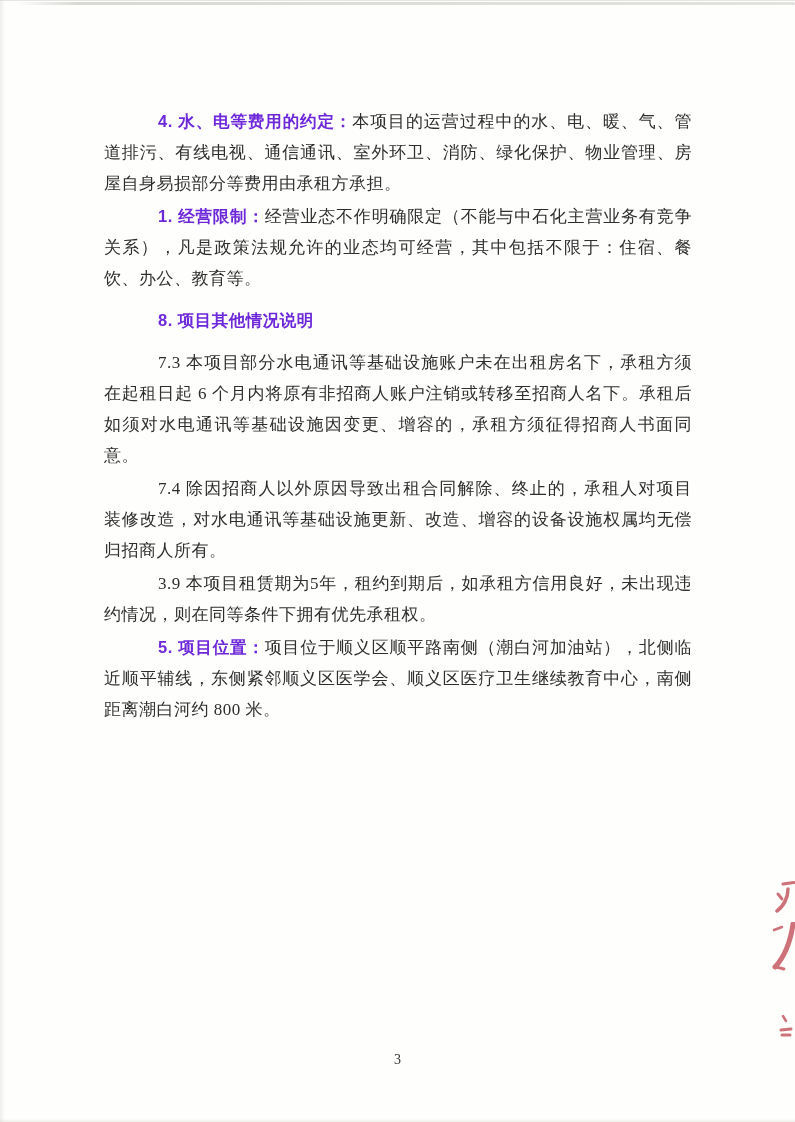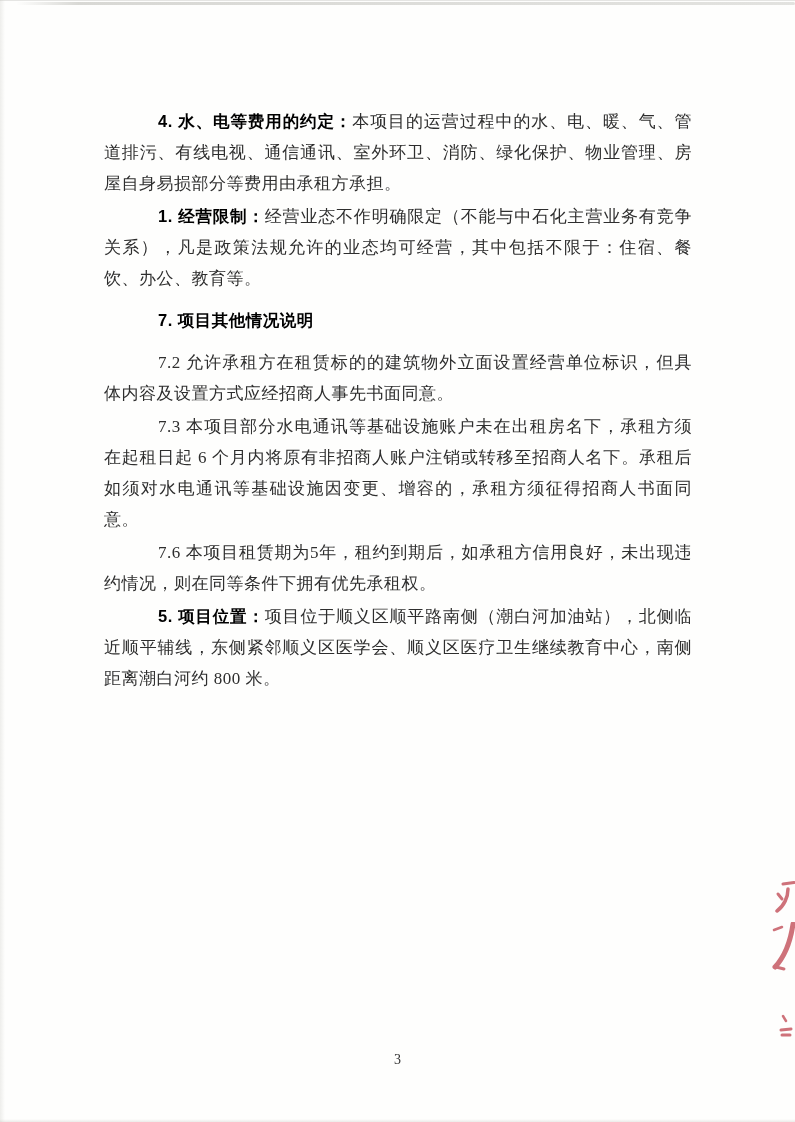--- a/index.html
+++ b/index.html
@@ -52,21 +52,21 @@
     color: #2e2e2e;
     text-align: justify;
     text-indent: 54px;
   }
   p.heading {
     margin: 11px 0;
     font-weight: 700;
   }
   .label {
     font-weight: 700;
-    color: #000000;
+    color: #6d28d9;
     
     font-family: "Liberation Sans", "DejaVu Sans", sans-serif;
     font-size: 16.5px;
   }
   .page-number {
     position: absolute;
     top: 1050px;
     left: 0;
     width: 100%;
     text-align: center;
@@ -96,30 +96,30 @@
   <div class="edge edge-left"></div>
   <div class="edge edge-bottom"></div>
 
   <div class="content">
 
     <p class="para"><span class="label">4. 水、电等费用的约定：</span><span>本项目的运营过程中的水、电、暖、气、管道排污、有线电视、通信通讯、室外环卫、消防、绿化保护、物业管理、房屋自身易损部分等费用由承租方承担。</span></p>
 
     <p class="para"><span class="label">1. 经营限制：</span><span>经营业态不作明确限定（不能与中石化主营业务有竞争关系），凡是政策法规允许的业态均可经营，其中包括不限于：住宿、餐饮、办公、教育等。</span></p>
 
 
-    <p class="para heading"><span class="label">7. 项目其他情况说明</span></p>
+    <p class="para heading"><span class="label">8. 项目其他情况说明</span></p>
 
 
-    <p class="para"><span>7.2 允许承租方在租赁标的的建筑物外立面设置经营单位标识，但具体内容及设置方式应经招商人事先书面同意。</span></p>
 
     <p class="para"><span>7.3 本项目部分水电通讯等基础设施账户未在出租房名下，承租方须在起租日起 6 个月内将原有非招商人账户注销或转移至招商人名下。承租后如须对水电通讯等基础设施因变更、增容的，承租方须征得招商人书面同意。</span></p>
 
+    <p class="para"><span>7.4 除因招商人以外原因导致出租合同解除、终止的，承租人对项目装修改造，对水电通讯等基础设施更新、改造、增容的设备设施权属均无偿归招商人所有。</span></p>
 
 
-    <p class="para"><span>7.6 本项目租赁期为5年，租约到期后，如承租方信用良好，未出现违约情况，则在同等条件下拥有优先承租权。</span></p>
+    <p class="para"><span>3.9 本项目租赁期为5年，租约到期后，如承租方信用良好，未出现违约情况，则在同等条件下拥有优先承租权。</span></p>
 
     <p class="para"><span class="label">5. 项目位置：</span><span>项目位于顺义区顺平路南侧（潮白河加油站），北侧临近顺平辅线，东侧紧邻顺义区医学会、顺义区医疗卫生继续教育中心，南侧距离潮白河约 800 米。</span></p>
 
   </div>
 
   <div class="page-number">3</div>
 
   <svg class="seal seal-1" width="21" height="34" viewBox="0 0 21 34">
     <path d="M9 4 L20 2.5" stroke-width="3"></path>
     <path d="M14 9 C14 17 10 26 3 31" stroke-width="3.5"></path>

